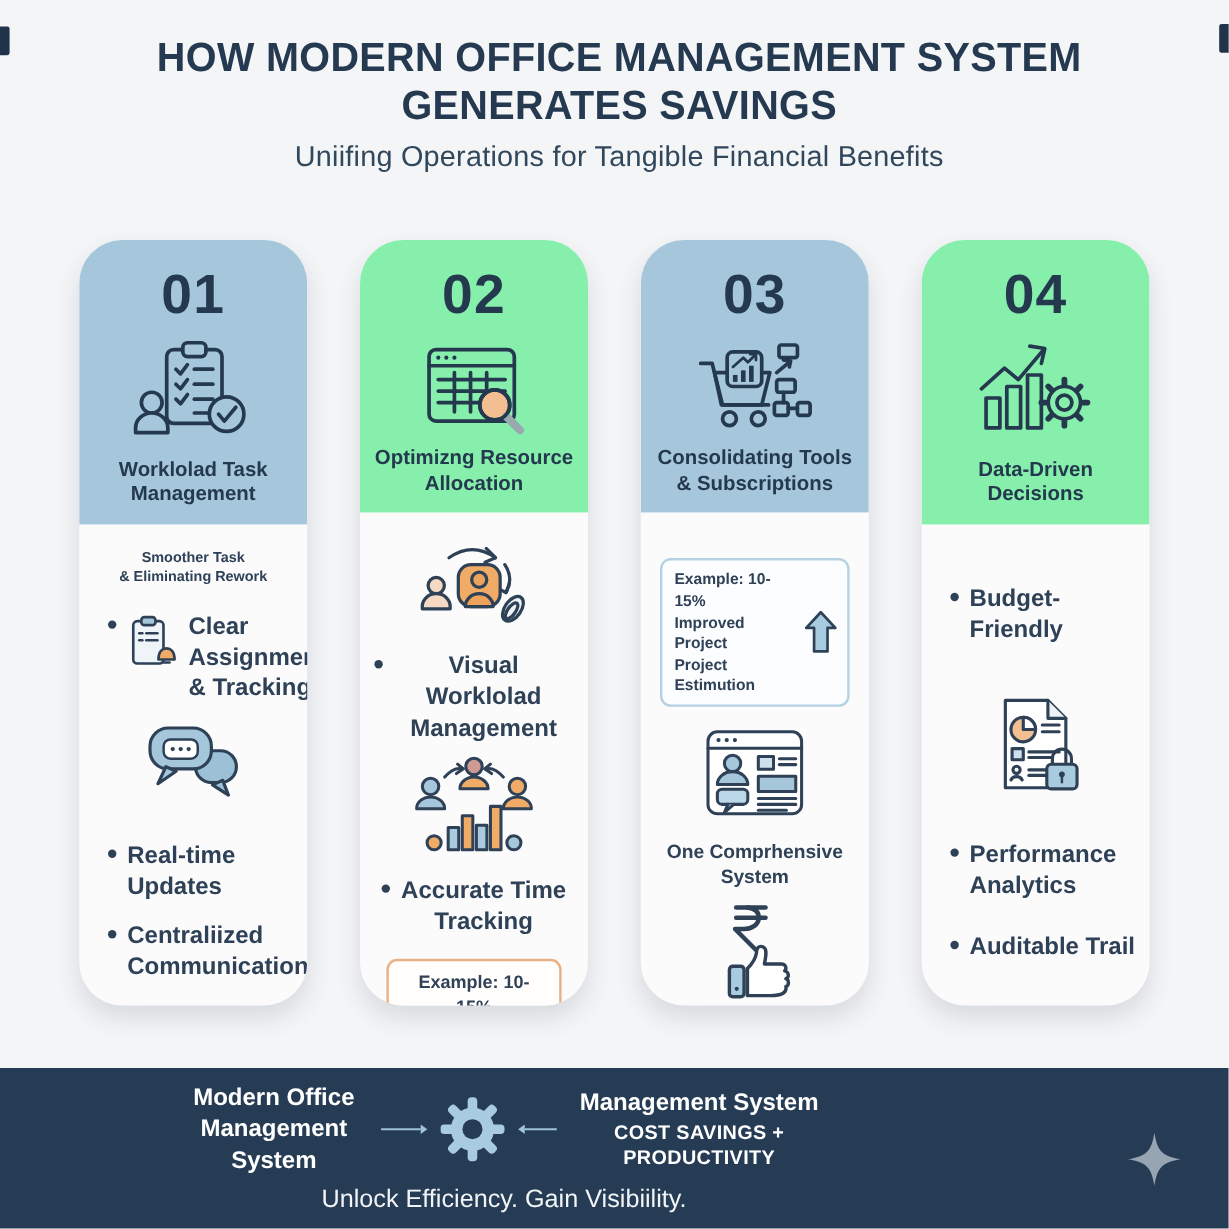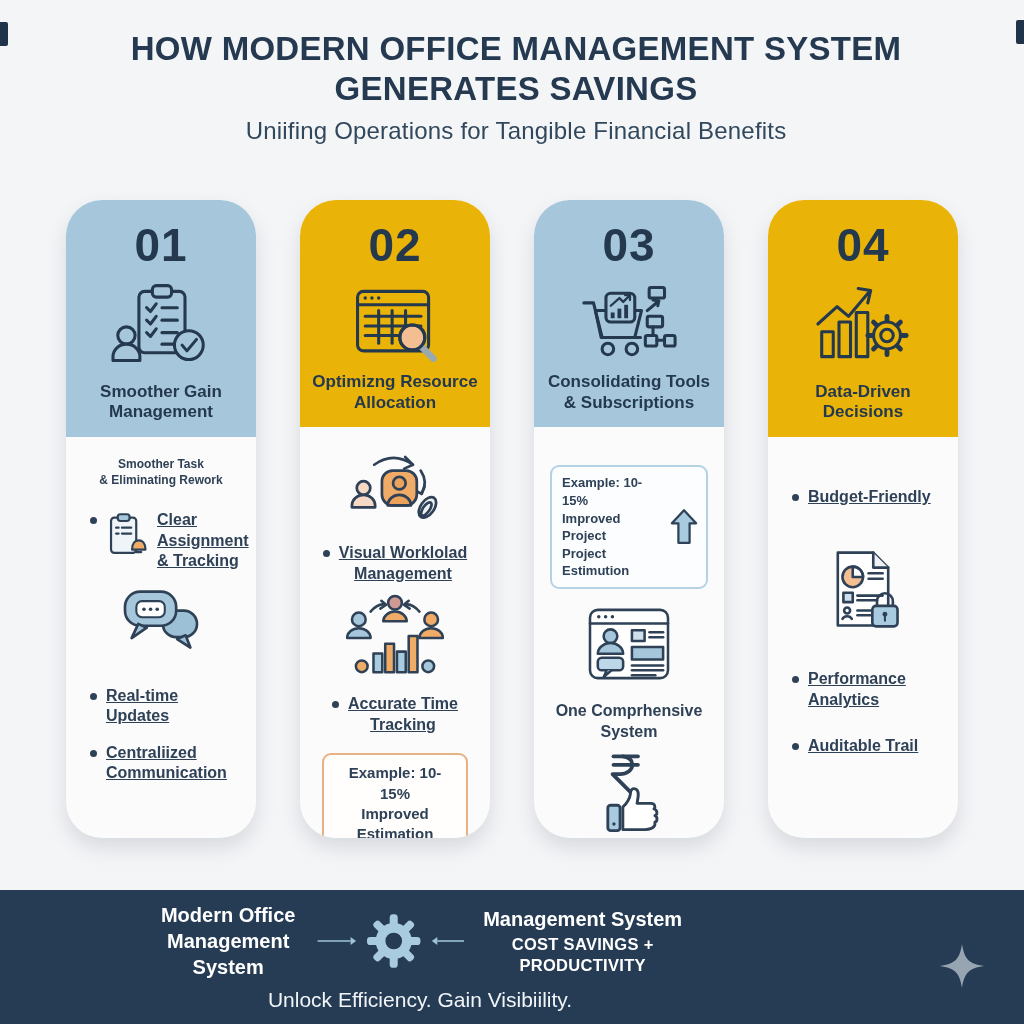--- a/index.html
+++ b/index.html
@@ -16,28 +16,28 @@
   .notch { position:absolute; width:10px; height:24px; background:#20334a; border-radius:2px; }
   .notch.left { left:-2px; top:22px; }
   .notch.right { right:-2px; top:20px; }
 
   
   .cards { position:absolute; top:200px; left:66px; display:flex; gap:44px; }
   .card { width:190px; height:638px; border-radius:36px; background:#fbfbfc;
           box-shadow:0 10px 20px rgba(40,60,80,.14); display:flex; flex-direction:column; overflow:hidden; }
   .card-header { height:237px; display:flex; flex-direction:column; align-items:center; padding:18px 8px 14px; }
   .card-header.blue { background:#a6c7db; }
-  .card-header.orange { background:#eab308; }
+  .card-header.orange { background:#86efac; }
   .card-number { font-size:46px; font-weight:bold; color:#24384e; letter-spacing:1px; }
   .card-hicon { margin-top:4px; }
   .card-title { margin-top:auto; font-size:17px; font-weight:bold; color:#24384e; text-align:center; line-height:1.22; }
 
   .card-body { flex:1; display:flex; flex-direction:column; align-items:center; padding:20px 12px 14px; color:#2e4156; }
   .subheader { font-size:12px; font-weight:bold; text-align:center; line-height:1.3; }
-  .bullet { display:flex; gap:9px; align-self:stretch; padding-left:12px; font-size:16px; font-weight:bold; line-height:1.28;text-decoration:underline; }
+  .bullet { display:flex; gap:9px; align-self:stretch; padding-left:12px; font-size:20px; font-weight:bold; line-height:1.28; }
   .bullet .dot { width:7px; height:7px; border-radius:50%; background:#2e4156; margin-top:7px; flex-shrink:0; }
   .bullet.centered { align-self:center; padding-left:0; }
   .bullet.centered .b-text { text-align:center; }
   .center-text { font-size:16px; font-weight:bold; text-align:center; line-height:1.3; }
 
   .example-box { border-radius:9px; background:#fffefd; font-weight:bold; color:#2e4156; }
   .example-box.orange { border:2px solid #e8b184; padding:8px 10px; font-size:15px; text-align:center; line-height:1.35; width:146px; }
   .example-box.blue { border:2px solid #b5d2e2; background:#fbfdfe; padding:7px 8px 7px 10px; font-size:13px;
                       line-height:1.35; width:158px; display:flex; align-items:center; gap:6px; }
   .example-box .lines { flex:1; }
@@ -84,21 +84,21 @@
           <polyline points="40,46 44,50 50,42"></polyline>
             <line x1="56" y1="46" x2="72" y2="46"></line>
           <polyline points="40,59 44,63 50,55"></polyline>
             <line x1="56" y1="59" x2="72" y2="59"></line>
           <line x1="56" y1="71" x2="70" y2="71"></line>
           <circle cx="19" cy="62" r="9" fill="#a6c7db"></circle>
           <path d="M5 88 v-4 a14 13 0 0 1 28 0 v4 z" fill="#a6c7db"></path>
           <circle cx="84" cy="72" r="15" fill="#a6c7db"></circle>
           <polyline points="77,72 82,78 92,66"></polyline>
         </svg>
-        <div class="card-title">Smoother Gain Management</div>
+        <div class="card-title">Worklolad Task Management</div>
       </div>
       <div class="card-body">
         <div class="subheader">
           <div>Smoother Task</div>
           <div>&amp; Eliminating Rework</div>
         </div>
         <div class="bullet mt22">
           <span class="dot"></span>
           <svg width="42" height="48" viewBox="0 0 50 55" fill="none" stroke="#2e4156" stroke-width="2.6" stroke-linecap="round" stroke-linejoin="round" style="flex-shrink:0">
             <rect x="6" y="8" width="30" height="42" rx="4" fill="#eef4f8"></rect>

